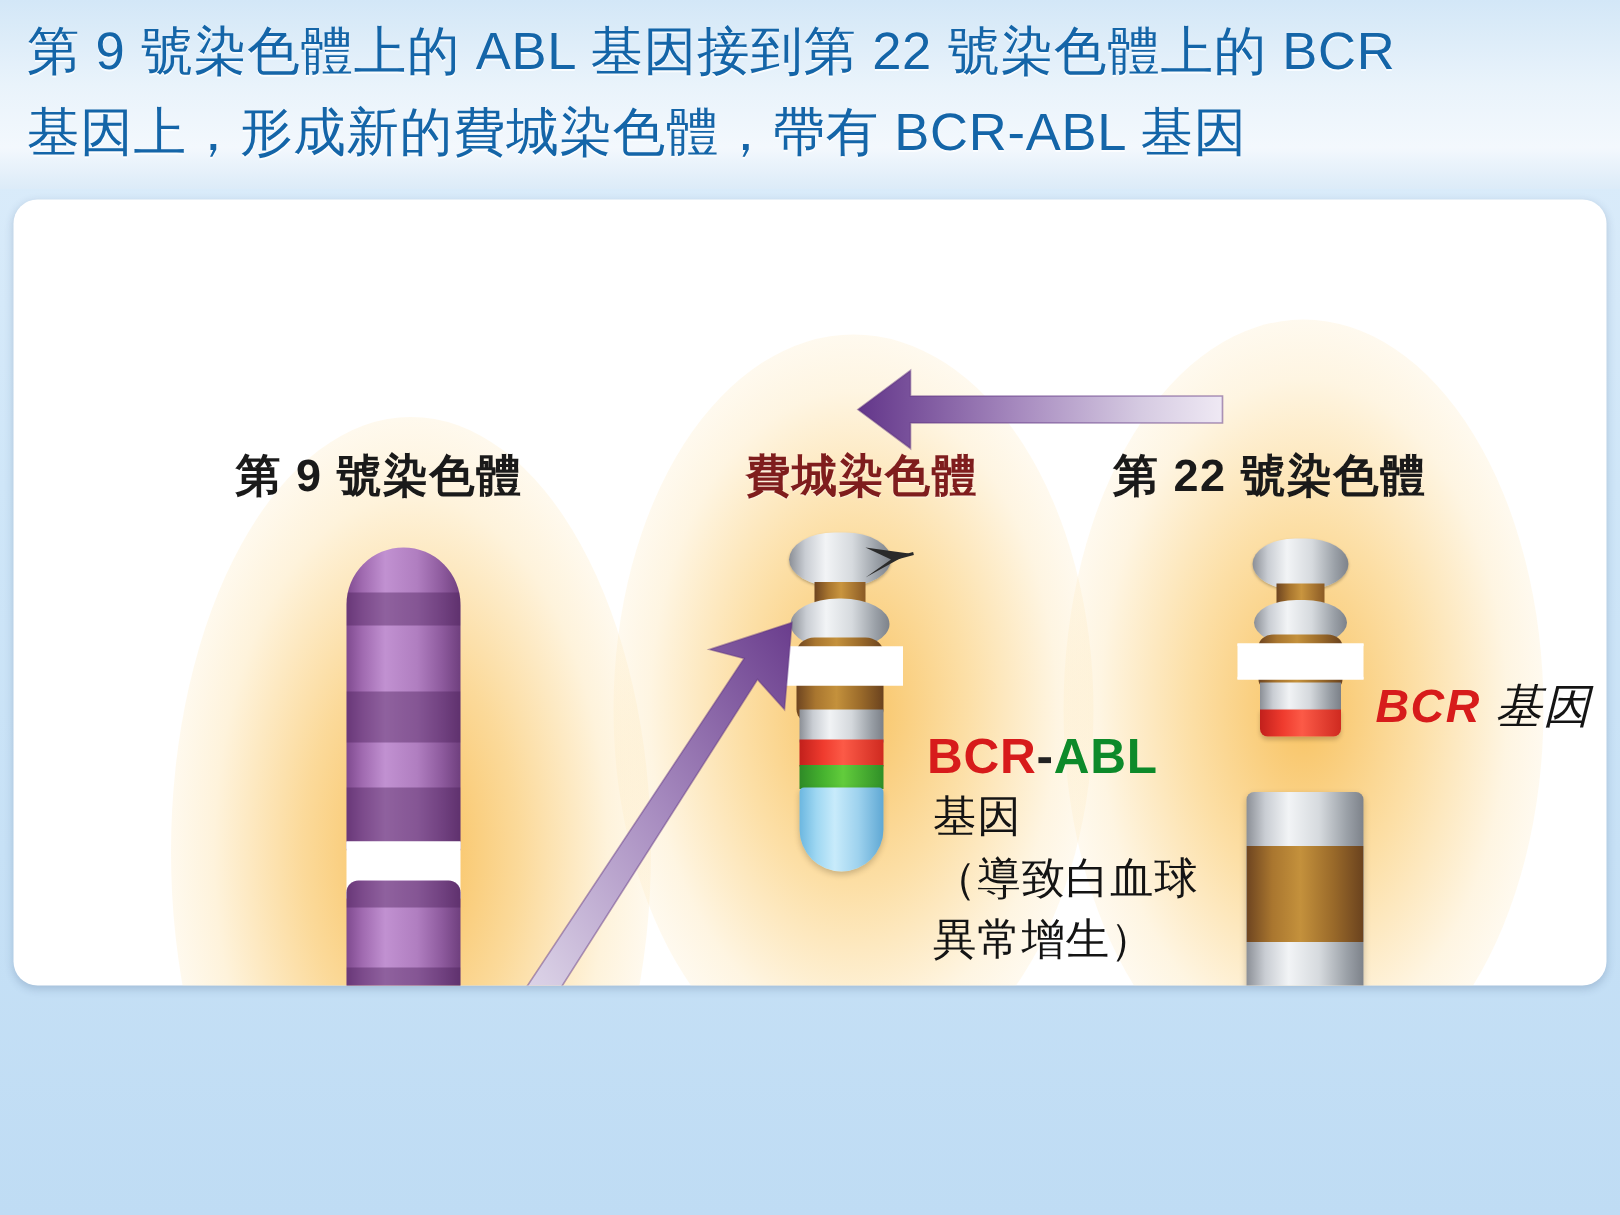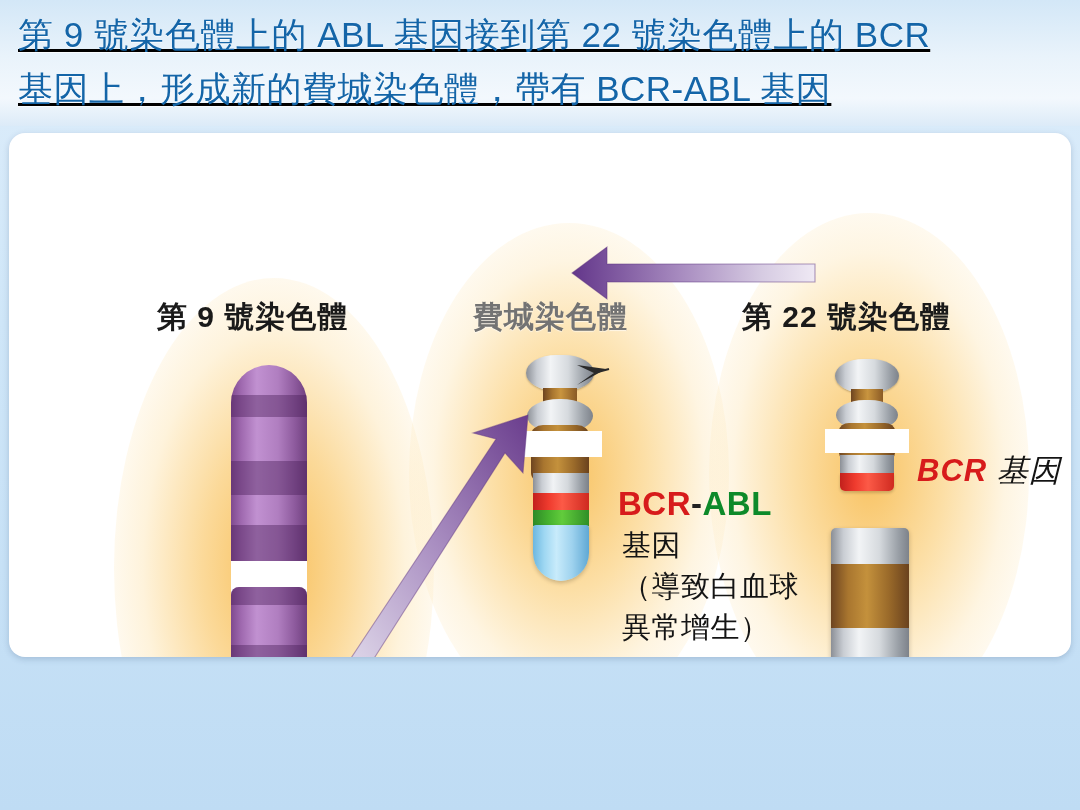--- a/index.html
+++ b/index.html
@@ -25,21 +25,20 @@
   
   #title-band {
     position: absolute;
     left: 0;
     top: 0;
     width: 1080px;
     height: 126px;
     background: linear-gradient(to bottom, #d3e7f7 0%, #e9f3fb 45%, #f3f8fd 78%, #dcebf8 100%);
     box-sizing: border-box;
     padding: 8px 4px 0 18px;
-    text-decoration: underline;
   }
   #title-text {
     color: #1465a8;
     font-size: 35px;
     line-height: 54px;
     font-weight: 500;
     letter-spacing: 0.5px;
     text-shadow: 0 1px 0 rgba(255,255,255,0.75);
     white-space: pre-wrap;
   }
@@ -101,21 +100,21 @@
 
   
   .chrom-heading {
     position: absolute;
     font-size: 30px;
     font-weight: 600;
     white-space: nowrap;
     letter-spacing: 1px;
   }
   #heading-c9   { left: 148px; top: 164px; color: #1a1a1a; }
-  #heading-ph   { left: 464px; top: 164px; color: #737373; text-shadow: 0 1px 1px rgba(255,255,255,0.6); }
+  #heading-ph   { left: 488px; top: 164px; color: #7f1d1d; text-shadow: 0 1px 1px rgba(255,255,255,0.6); }
   #heading-c22  { left: 733px; top: 164px; color: #1a1a1a; text-align: right; }
 
   
   .chrom { position: absolute; }
 
   
   #chrom9 { left: 222px; top: 232px; width: 76px; height: 470px; }
   #c9-upper, #c9-lower {
     position: absolute;
     left: 0;

